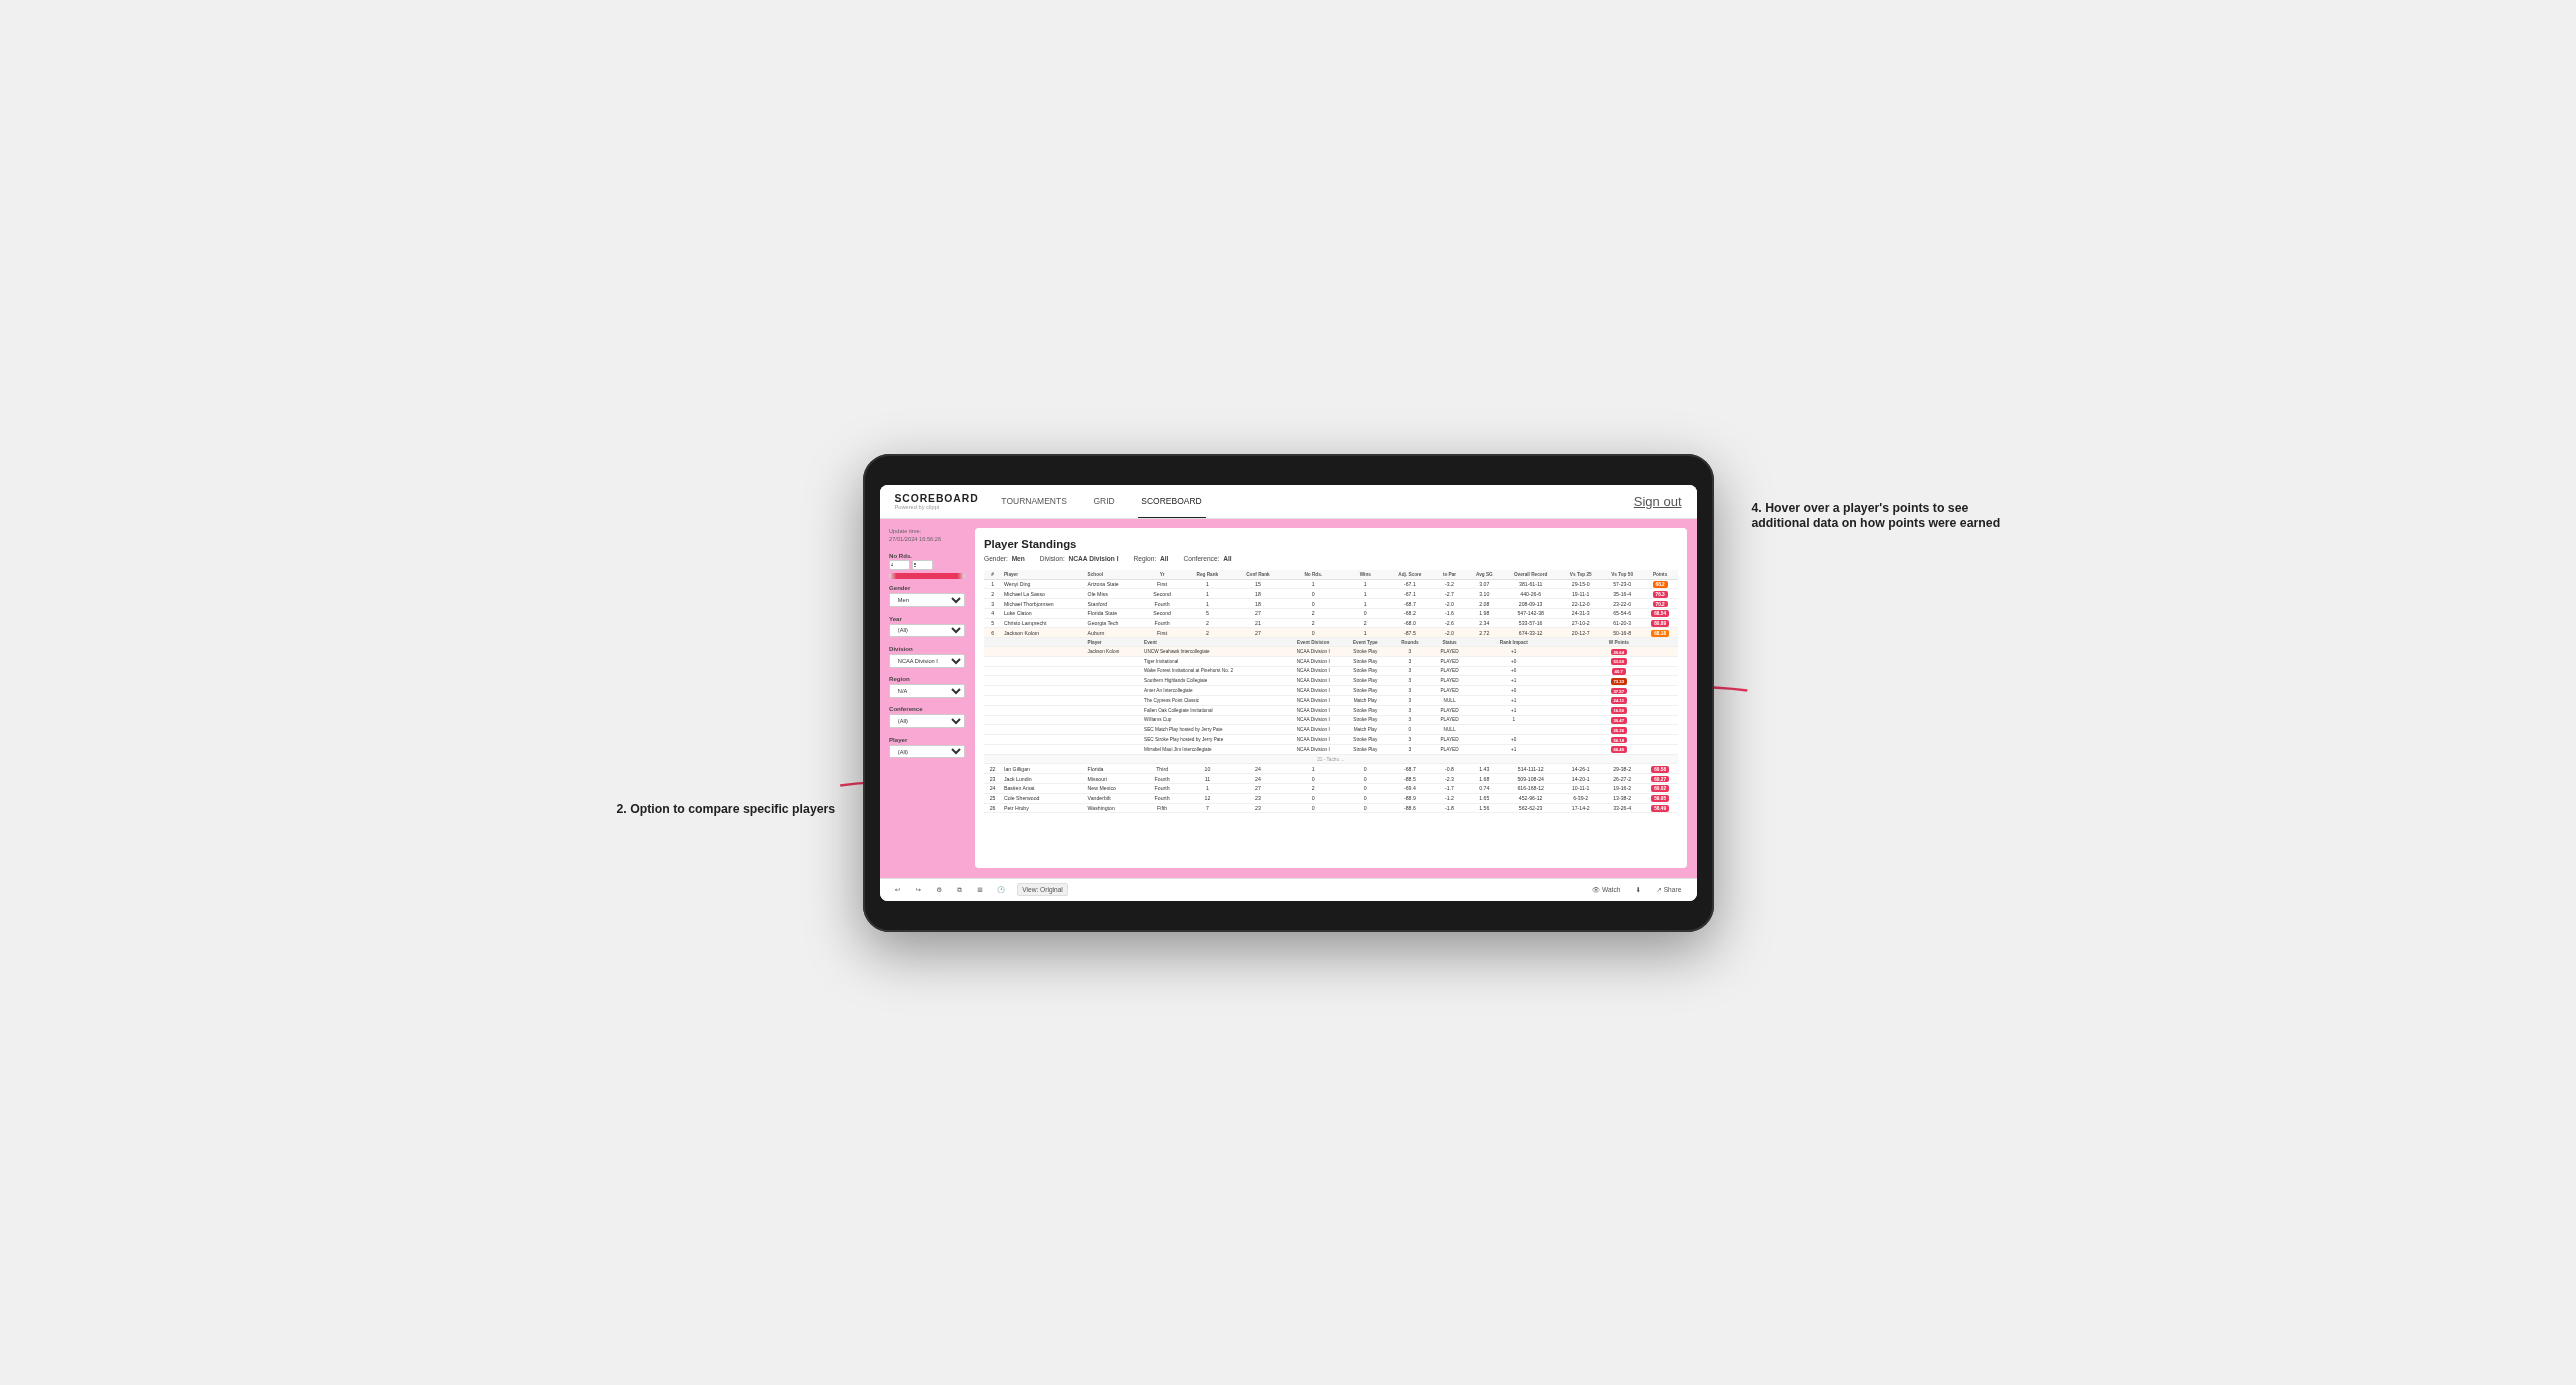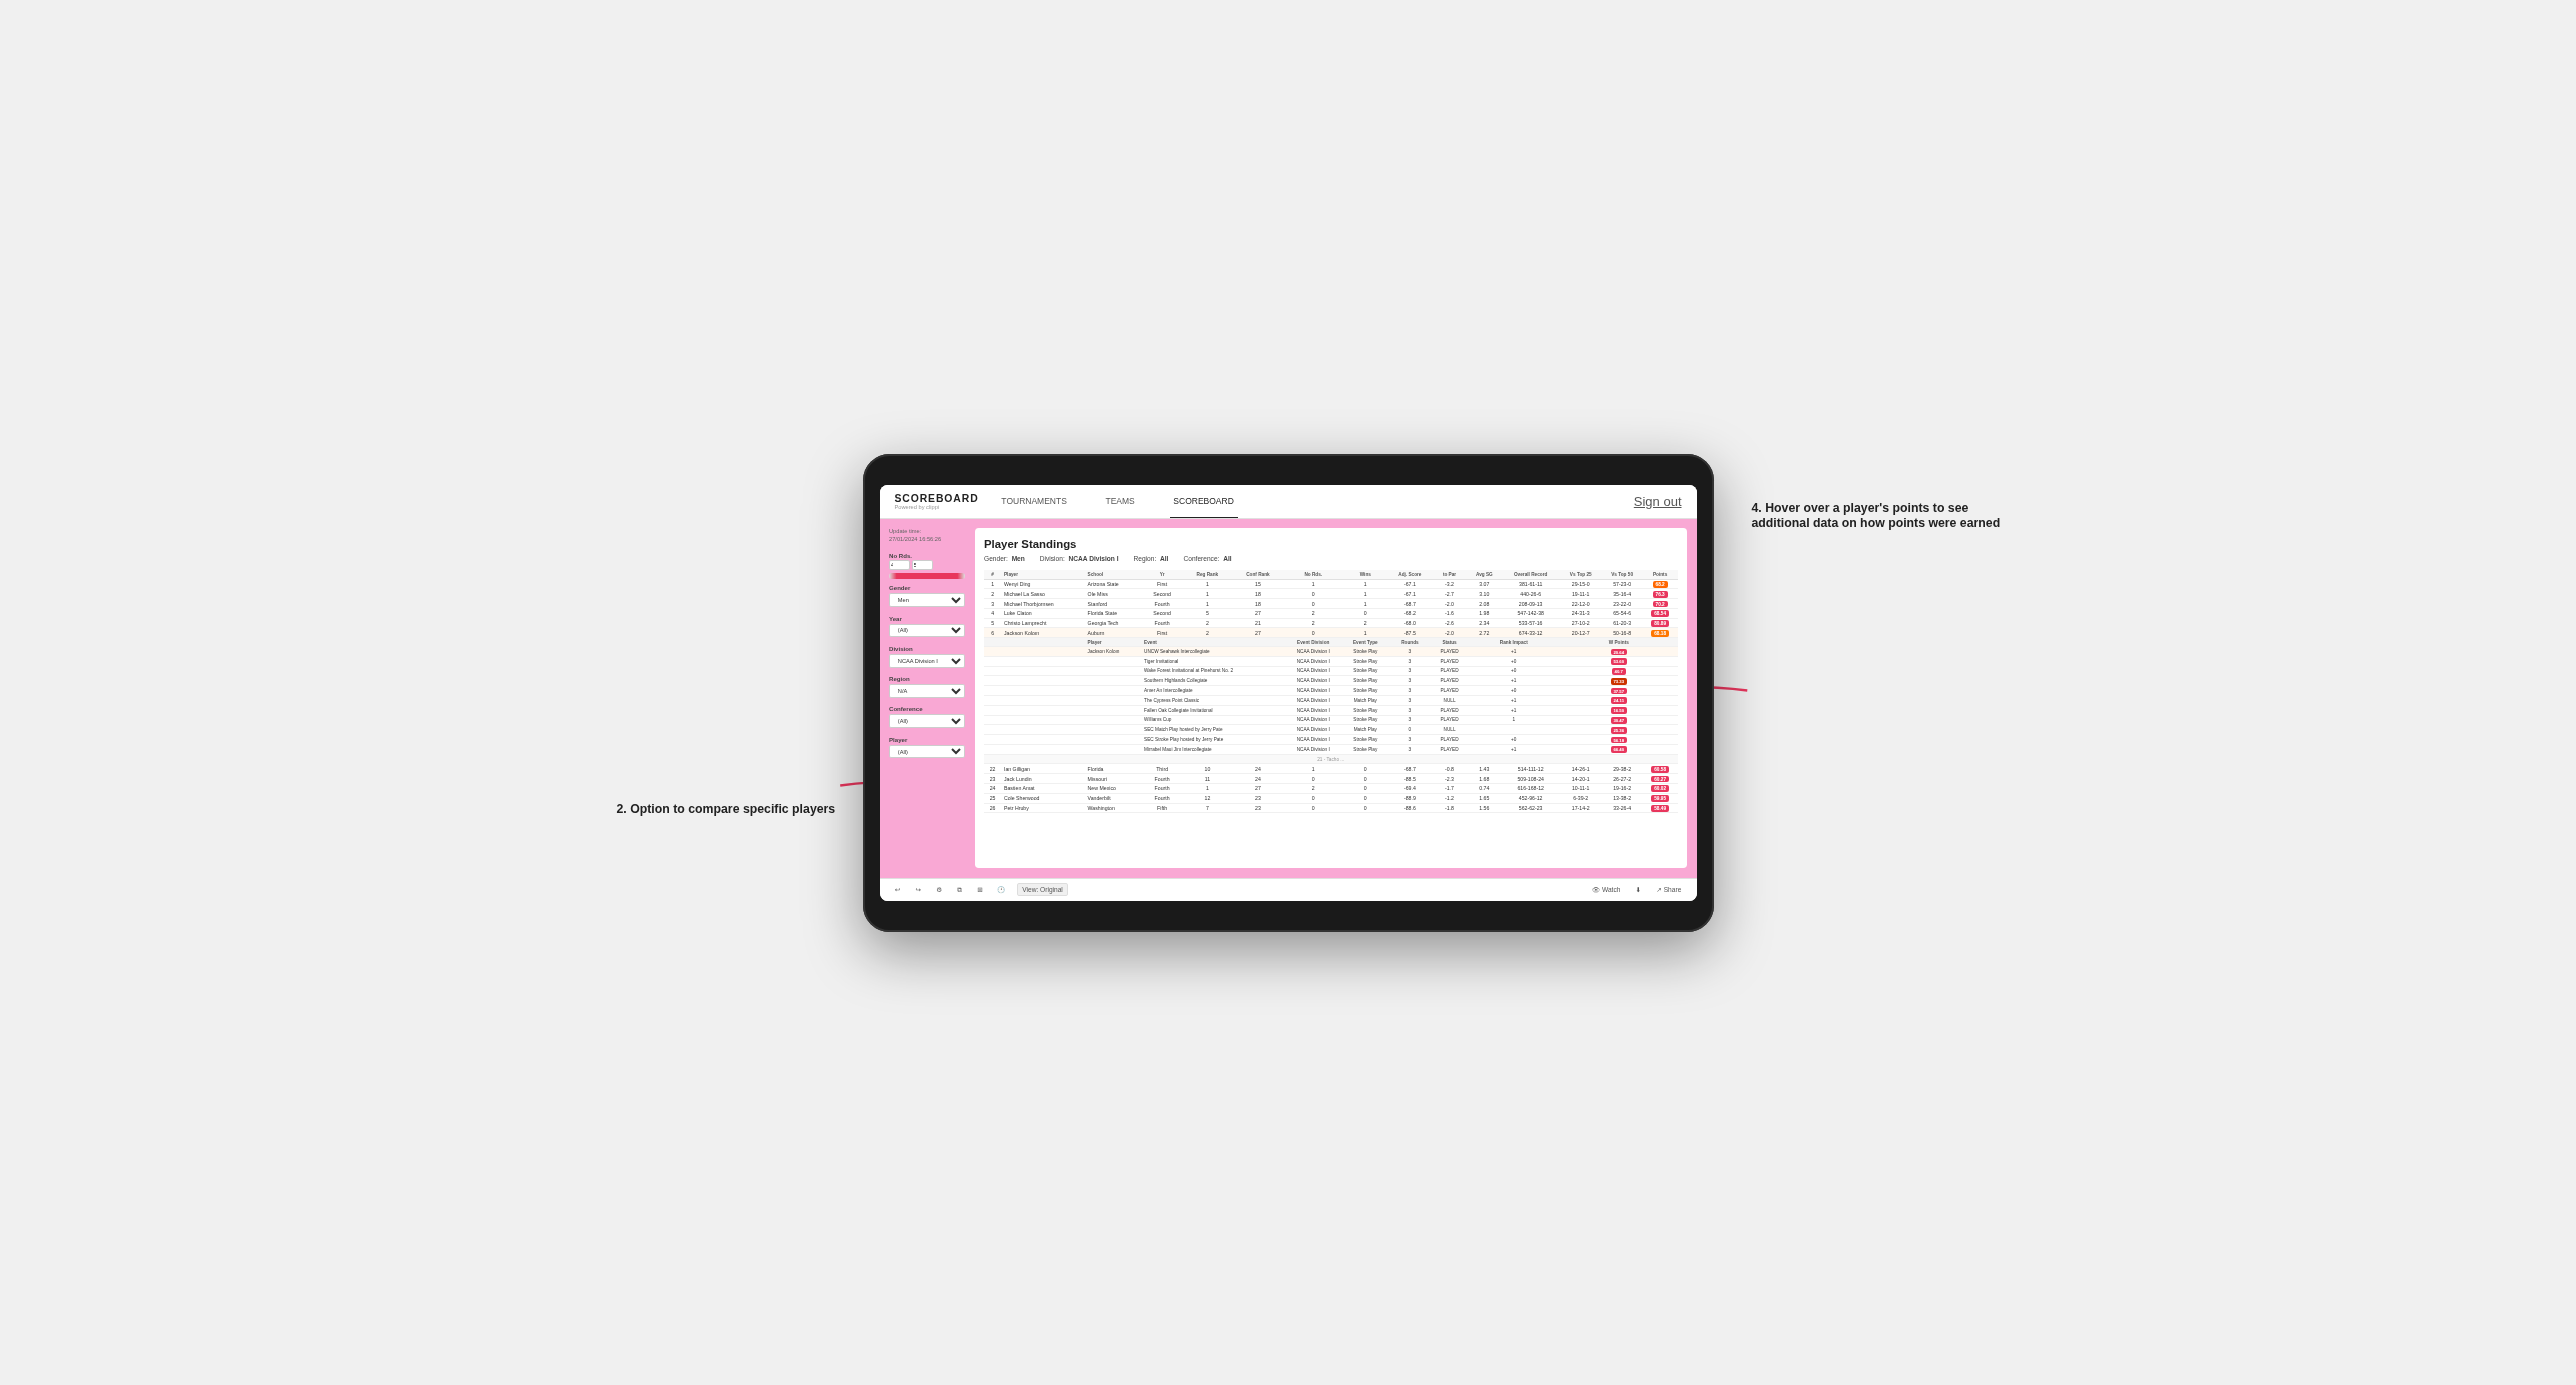--- a/index.html
+++ b/index.html
@@ -49,21 +49,21 @@
       font-weight: 900;
       letter-spacing: 0.9px;
       color: #222;
     }
     .logo-sub {
       font-size: 5.7px;
       color: #999;
     }
     .nav-items {
       display: flex;
-      gap: 31px;
+      gap: 19px;
       flex: 1;
     }
     .nav-item {
       font-size: 8.5px;
       color: #555;
       cursor: pointer;
       padding: 0 3.8px;
       height: 34px;
       display: flex;
       align-items: center;
@@ -319,21 +319,21 @@
   <div class="tablet-frame">
     <div class="tablet-screen">
 
       <div class="app-header">
         <div class="logo-area">
           <span class="logo-text">SCOREBOARD</span>
           <span class="logo-sub">Powered by clippi</span>
         </div>
         <div class="nav-items">
           <div class="nav-item">TOURNAMENTS</div>
-          <div class="nav-item">TEAMS</div>
+          <div class="nav-item">GRID</div>
           <div class="nav-item active">SCOREBOARD</div>
         </div>
         <span class="sign-out">Sign out</span>
       </div>
 
 
       <div class="main-content">
 
         <div class="filters-panel">
           <div class="update-time">

